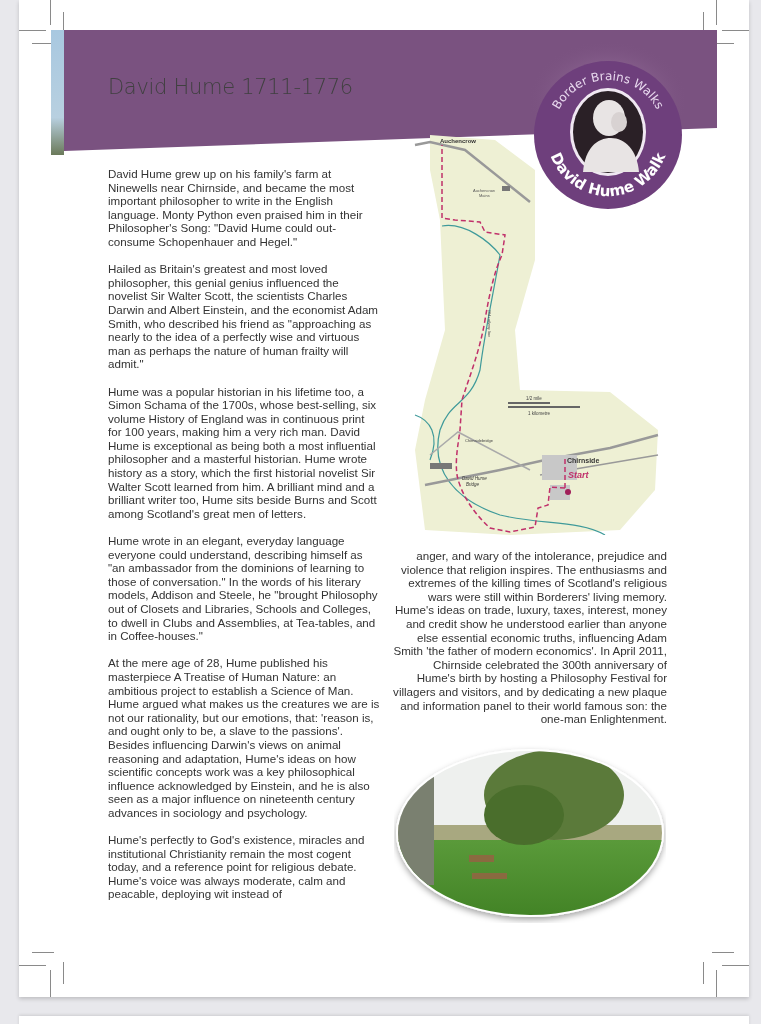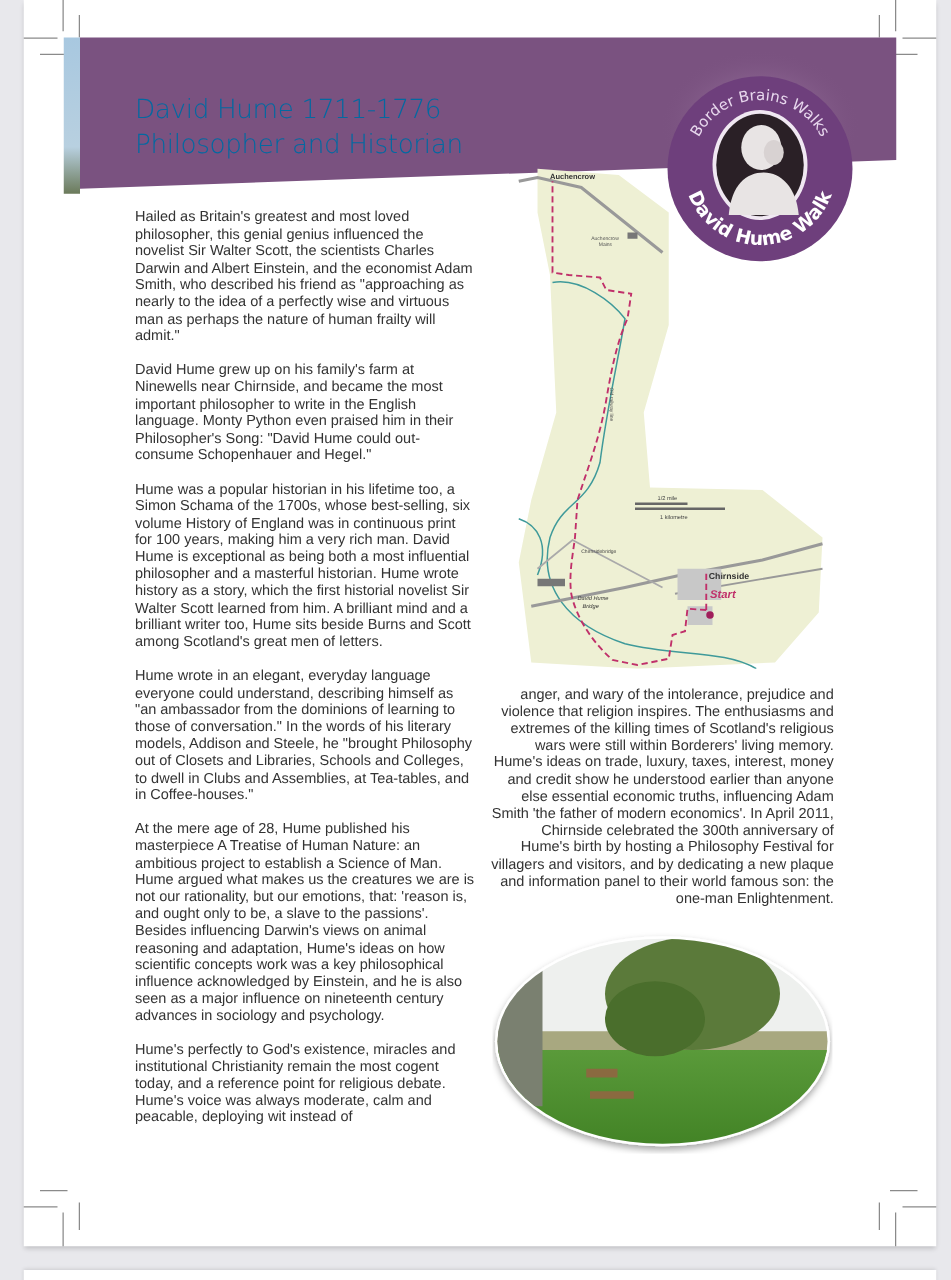--- a/index.html
+++ b/index.html
@@ -1,21 +1,21 @@
 <!DOCTYPE html>
 <html><head>
 <meta charset="utf-8">
 <style>
   html,body{margin:0;padding:0;}
   body{width:761px;height:1024px;background:#e8e8ec;position:relative;overflow:hidden;font-family:"DejaVu Sans",sans-serif;}
   .page{position:absolute;left:19px;top:0;width:730px;height:997px;background:#fff;box-shadow:0 2px 4px rgba(0,0,0,0.18);}
   .page2{position:absolute;left:19px;top:1016px;width:730px;height:20px;background:#fff;box-shadow:0 -1px 3px rgba(0,0,0,0.12);}
   .crop{position:absolute;background:#8a8a8a;}
   .banner{position:absolute;left:0;top:0;width:761px;height:160px;}
-  .title{position:absolute;left:108px;top:73px;color:#0369a1;font-family:"DejaVu Sans",sans-serif;font-size:21px;line-height:28px;font-weight:300;letter-spacing:-0.3px;}
+  .title{position:absolute;left:108px;top:73px;color:#404040;font-family:"DejaVu Sans",sans-serif;font-size:21px;line-height:28px;font-weight:300;letter-spacing:-0.3px;}
   .title div{white-space:nowrap;}
   .badge{position:absolute;left:533px;top:60px;width:150px;height:150px;}
   .col{position:absolute;font-family:"Liberation Sans",sans-serif;font-size:11.6px;line-height:13.6px;color:#333;}
   .col p{margin:0 0 13.6px 0;}
   .col-left{left:108px;top:167px;width:272px;}
   .col-right{left:392px;top:549px;width:275px;text-align:right;}
   .map{position:absolute;left:410px;top:130px;width:250px;height:405px;}
   .photo{position:absolute;left:394px;top:745px;width:272px;height:178px;}
 </style>
 </head>
@@ -53,21 +53,20 @@
       <stop offset="1" stop-color="#7a5280" stop-opacity="0"></stop>
     </radialGradient>
   </defs>
   <rect x="51" y="30" width="13" height="125" fill="url(#sky)"></rect>
   <polygon points="64,30 717,30 717,128 64,151" fill="#7a5280"></polygon>
   <ellipse cx="608" cy="100" rx="80" ry="60" fill="url(#glow)"></ellipse>
 </svg>
 
 <div class="title">
   <div>David Hume 1711-1776</div>
-  <div>Philosopher and Historian</div>
 </div>
 
 <svg class="map" viewBox="0 0 250 405">
   <polygon points="20,5 85,10 125,40 125,130 105,200 110,260 200,262 248,300 245,360 210,400 100,405 15,400 5,320 15,270 35,200 30,90 20,40" fill="#eef0d4"></polygon>
   <path d="M32,96 C55,92 80,112 90,125 C84,160 75,200 70,240 C60,275 40,270 30,300 C20,340 45,370 90,385 C130,395 170,390 195,405" stroke="#3f9a9a" stroke-width="1.2" fill="none"></path>
   <path d="M5,285 C20,290 30,305 20,330" stroke="#3f9a9a" stroke-width="1.2" fill="none"></path>
   <path d="M5,15 L20,12 L55,20 L120,72" stroke="#999" stroke-width="2.5" fill="none"></path>
   <path d="M15,355 L90,340 L135,330 L200,318 L248,305" stroke="#999" stroke-width="2.5" fill="none"></path>
   <path d="M130,345 L248,325" stroke="#999" stroke-width="1.5" fill="none"></path>
   <path d="M20,325 L48,302 L120,340" stroke="#aaa" stroke-width="1.5" fill="none"></path>
@@ -107,22 +106,22 @@
   </g>
   <text font-family="DejaVu Sans, sans-serif" font-size="12" fill="#e8d8ee">
     <textPath href="#arcTop" startOffset="50%" text-anchor="middle">Border Brains Walks</textPath>
   </text>
   <text font-family="DejaVu Sans, sans-serif" font-size="15" font-weight="bold" fill="#ffffff">
     <textPath href="#arcBot" startOffset="50%" text-anchor="middle">David Hume Walk</textPath>
   </text>
 </svg>
 
 <div class="col col-left">
+  <p>David Hume grew up on his family's farm at Ninewells near Chirnside, and became the most important philosopher to write in the English language. Monty Python even praised him in their Philosopher's Song: "David Hume could out-consume Schopenhauer and Hegel."</p>
   <p>Hailed as Britain's greatest and most loved philosopher, this genial genius influenced the novelist Sir Walter Scott, the scientists Charles Darwin and Albert Einstein, and the economist Adam Smith, who described his friend as "approaching as nearly to the idea of a perfectly wise and virtuous man as perhaps the nature of human frailty will admit."</p>
-  <p>David Hume grew up on his family's farm at Ninewells near Chirnside, and became the most important philosopher to write in the English language. Monty Python even praised him in their Philosopher's Song: "David Hume could out-consume Schopenhauer and Hegel."</p>
   <p>Hume was a popular historian in his lifetime too, a Simon Schama of the 1700s, whose best-selling, six volume History of England was in continuous print for 100 years, making him a very rich man. David Hume is exceptional as being both a most influential philosopher and a masterful historian. Hume wrote history as a story, which the first historial novelist Sir Walter Scott learned from him. A brilliant mind and a brilliant writer too, Hume sits beside Burns and Scott among Scotland's great men of letters.</p>
   <p>Hume wrote in an elegant, everyday language everyone could understand, describing himself as "an ambassador from the dominions of learning to those of conversation." In the words of his literary models, Addison and Steele, he "brought Philosophy out of Closets and Libraries, Schools and Colleges, to dwell in Clubs and Assemblies, at Tea-tables, and in Coffee-houses."</p>
   <p>At the mere age of 28, Hume published his masterpiece A Treatise of Human Nature: an ambitious project to establish a Science of Man. Hume argued what makes us the creatures we are is not our rationality, but our emotions, that: 'reason is, and ought only to be, a slave to the passions'. Besides influencing Darwin's views on animal reasoning and adaptation, Hume's ideas on how scientific concepts work was a key philosophical influence acknowledged by Einstein, and he is also seen as a major influence on nineteenth century advances in sociology and psychology.</p>
   <p>Hume's perfectly to God's existence, miracles and institutional Christianity remain the most cogent today, and a reference point for religious debate. Hume's voice was always moderate, calm and peacable, deploying wit instead of</p>
 </div>
 
 <div class="col col-right">
   <p>anger, and wary of the intolerance, prejudice and violence that religion inspires. The enthusiasms and extremes of the killing times of Scotland's religious wars were still within Borderers' living memory. Hume's ideas on trade, luxury, taxes, interest, money and credit show he understood earlier than anyone else essential economic truths, influencing Adam Smith 'the father of modern economics'. In April 2011, Chirnside celebrated the 300th anniversary of Hume's birth by hosting a Philosophy Festival for villagers and visitors, and by dedicating a new plaque and information panel to their world famous son: the one-man Enlightenment.</p>
 </div>
 

